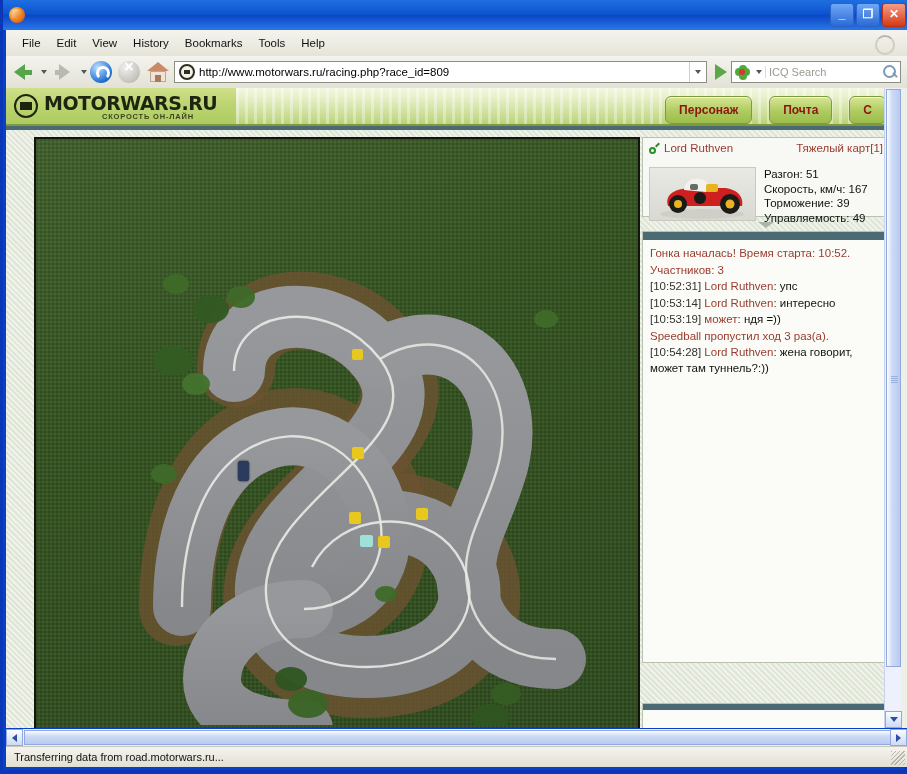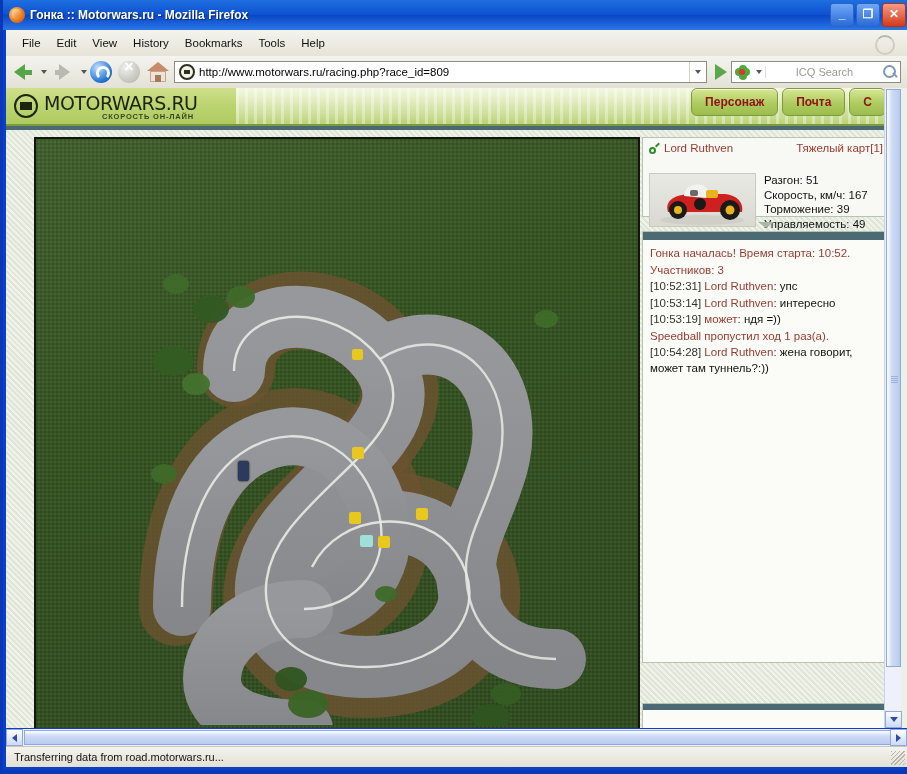--- a/index.html
+++ b/index.html
@@ -82,21 +82,21 @@
     display:flex;align-items:center;box-sizing:border-box;
   }
   .favicon{
     width:16px;height:16px;margin:0 4px;border-radius:50%;flex:none;
     background:#f3f3ea;border:2px solid #2e2e20;position:relative;box-sizing:border-box;
   }
   .favicon::after{content:"";position:absolute;left:3px;top:4px;width:6px;height:4px;background:#2e2e20;}
   .urltext{font-size:11.5px;color:#000;white-space:nowrap;overflow:hidden;}
   .urldrop{width:16px;height:20px;border-left:1px solid #cfcfc6;display:flex;align-items:center;justify-content:center;flex:none;}
   .gobtn{width:0;height:0;border-top:8px solid transparent;border-bottom:8px solid transparent;border-left:12px solid #5aa74c;margin:0 4px;flex:none;}
-  .searchwrap{width:170px;height:22px;background:#fff;border:1px solid #8d8d82;display:flex;align-items:center;box-sizing:border-box;flex:none;margin-right:2px;text-align:center;}
+  .searchwrap{width:170px;height:22px;background:#fff;border:1px solid #8d8d82;display:flex;align-items:center;box-sizing:border-box;flex:none;margin-right:2px;}
   .icqicon{width:15px;height:15px;margin:0 3px;flex:none;position:relative;}
   .icqicon div{position:absolute;width:8px;height:8px;border-radius:50%;background:#4faa3c;}
   .icqicon .p1{left:0;top:3px;}.icqicon .p2{left:7px;top:3px;}
   .icqicon .p3{left:3.5px;top:0;}.icqicon .p4{left:3.5px;top:7px;}
   .icqicon .c{left:4px;top:4px;width:6px;height:6px;background:#d33;z-index:2;}
   .searchinput{flex:1;font-size:11px;color:#9a9a92;padding-left:3px;border-left:1px solid #ddd;}
   .searchmag{width:20px;height:20px;position:relative;flex:none;}
   .searchmag::after{content:"";position:absolute;left:3px;top:3px;width:9px;height:9px;border:2px solid #7a9ab8;border-radius:50%;}
   .searchmag::before{content:"";position:absolute;left:12px;top:12px;width:6px;height:2px;background:#7a9ab8;transform:rotate(45deg);}
   
@@ -115,28 +115,28 @@
     background:
       linear-gradient(180deg,rgba(255,255,255,.75),rgba(255,255,255,.15)),
       repeating-linear-gradient(90deg,rgba(255,255,255,.35) 0 3px,rgba(255,255,255,0) 3px 9px);
   }
   .logomark{
     position:absolute;left:8px;top:6px;width:24px;height:24px;border-radius:50%;
     border:2px solid #1d2410;box-sizing:border-box;
   }
   .logomark::after{content:"";position:absolute;left:4px;top:6px;width:12px;height:8px;background:#1d2410;}
   .logotext{
-    position:absolute;left:38px;top:4px;font-size:19px;font-weight:normal;
+    position:absolute;left:38px;top:4px;font-size:19px;font-weight:bold;
     color:#1d2410;letter-spacing:-.5px;font-family:"DejaVu Sans",sans-serif;text-align:center;
   }
   .logosub{
     position:absolute;left:96px;top:24px;font-size:7.5px;font-weight:bold;
     color:#3a4520;letter-spacing:.8px;
   }
-  .navbtns{position:absolute;right:4px;top:0;display:flex;gap:4px;}
+  .navbtns{position:absolute;right:4px;top:8px;display:flex;gap:17px;}
   .navbtn{
     height:26px;padding:0 13px;border-radius:6px;border:1px solid #7d9a3c;
     background:linear-gradient(180deg,#d7e693,#aecb60 55%,#9cbd4c);
     display:flex;align-items:center;justify-content:center;
     font-size:12px;font-weight:bold;color:#8c1510;white-space:nowrap;
     box-shadow:inset 0 1px 0 rgba(255,255,255,.7);
   }
   .contentwrap{
     position:absolute;left:0;top:38px;width:884px;height:602px;
     background:#dfe6d6;
@@ -164,21 +164,21 @@
     background:#f8f8f4;border:1px solid #b8c2b0;box-sizing:border-box;
   }
   .pt-head{display:flex;align-items:flex-start;}
   .gender{
     width:11px;height:11px;margin-right:4px;margin-top:2px;position:relative;flex:none;
   }
   .gender::before{content:"";position:absolute;left:0;top:3px;width:7px;height:7px;border:2px solid #2e8b2e;border-radius:50%;box-sizing:border-box;}
   .gender::after{content:"";position:absolute;left:6px;top:0;width:5px;height:2px;background:#2e8b2e;transform:rotate(-45deg);}
   .pname{font-size:11.5px;color:#9a3b2f;}
   .kartname{font-size:11.5px;color:#9a3b2f;margin-left:auto;}
-  .pt-body{display:flex;margin-top:18px;}
+  .pt-body{display:flex;margin-top:12px;}
   .kartimg{
     width:105px;height:52px;background:linear-gradient(180deg,#e9e9e4,#d9d9d2);
     border:1px solid #c9c9c0;position:relative;overflow:hidden;flex:none;
   }
   .stats{margin-left:8px;font-size:11.5px;color:#111;line-height:14.5px;}
   .collapse{
     position:absolute;left:0;top:82px;width:248px;height:12px;
     display:flex;align-items:center;justify-content:center;
   }
   .collapse .tri{width:0;height:0;border-left:8px solid transparent;border-right:8px solid transparent;border-top:6px solid #a9b6a9;}
@@ -275,21 +275,20 @@
     background:repeating-linear-gradient(135deg,#b7b5aa 0 1px,transparent 1px 3px);
   }
 </style>
 </head>
 <body>
 
 <div class="win">
 
   <div class="titlebar">
     <div class="ffavicon"></div>
-    <div class="titletext">Гонка :: Motorwars.ru - Mozilla Firefox</div>
     <div class="winbtns">
       <div class="wbtn">
           <span>_</span>
         </div>
       <div class="wbtn">
           <span>❐</span>
         </div>
       <div class="wbtn close">
           <span>✕</span>
         </div>
@@ -474,21 +473,21 @@
             <div class="msg">
               <span class="ts">[10:53:14]</span>
               <span class="uname">Lord Ruthven</span><span class="ts">:</span>
               <span class="mtext">интересно</span>
             </div>
             <div class="msg">
               <span class="ts">[10:53:19]</span>
               <span class="uname">может</span><span class="ts">:</span>
               <span class="mtext">ндя =))</span>
             </div>
-            <div class="msg sys">Speedball пропустил ход 1 раз(а).</div>
+            <div class="msg sys">Speedball пропустил ход 3 раз(а).</div>
             <div class="msg">
               <span class="ts">[10:54:28]</span>
               <span class="uname">Lord Ruthven</span><span class="ts">:</span>
               <span class="mtext">жена говорит, может там туннель?:))</span>
             </div>
           </div>
         </div>
 
 
         <div class="statuspanel">

